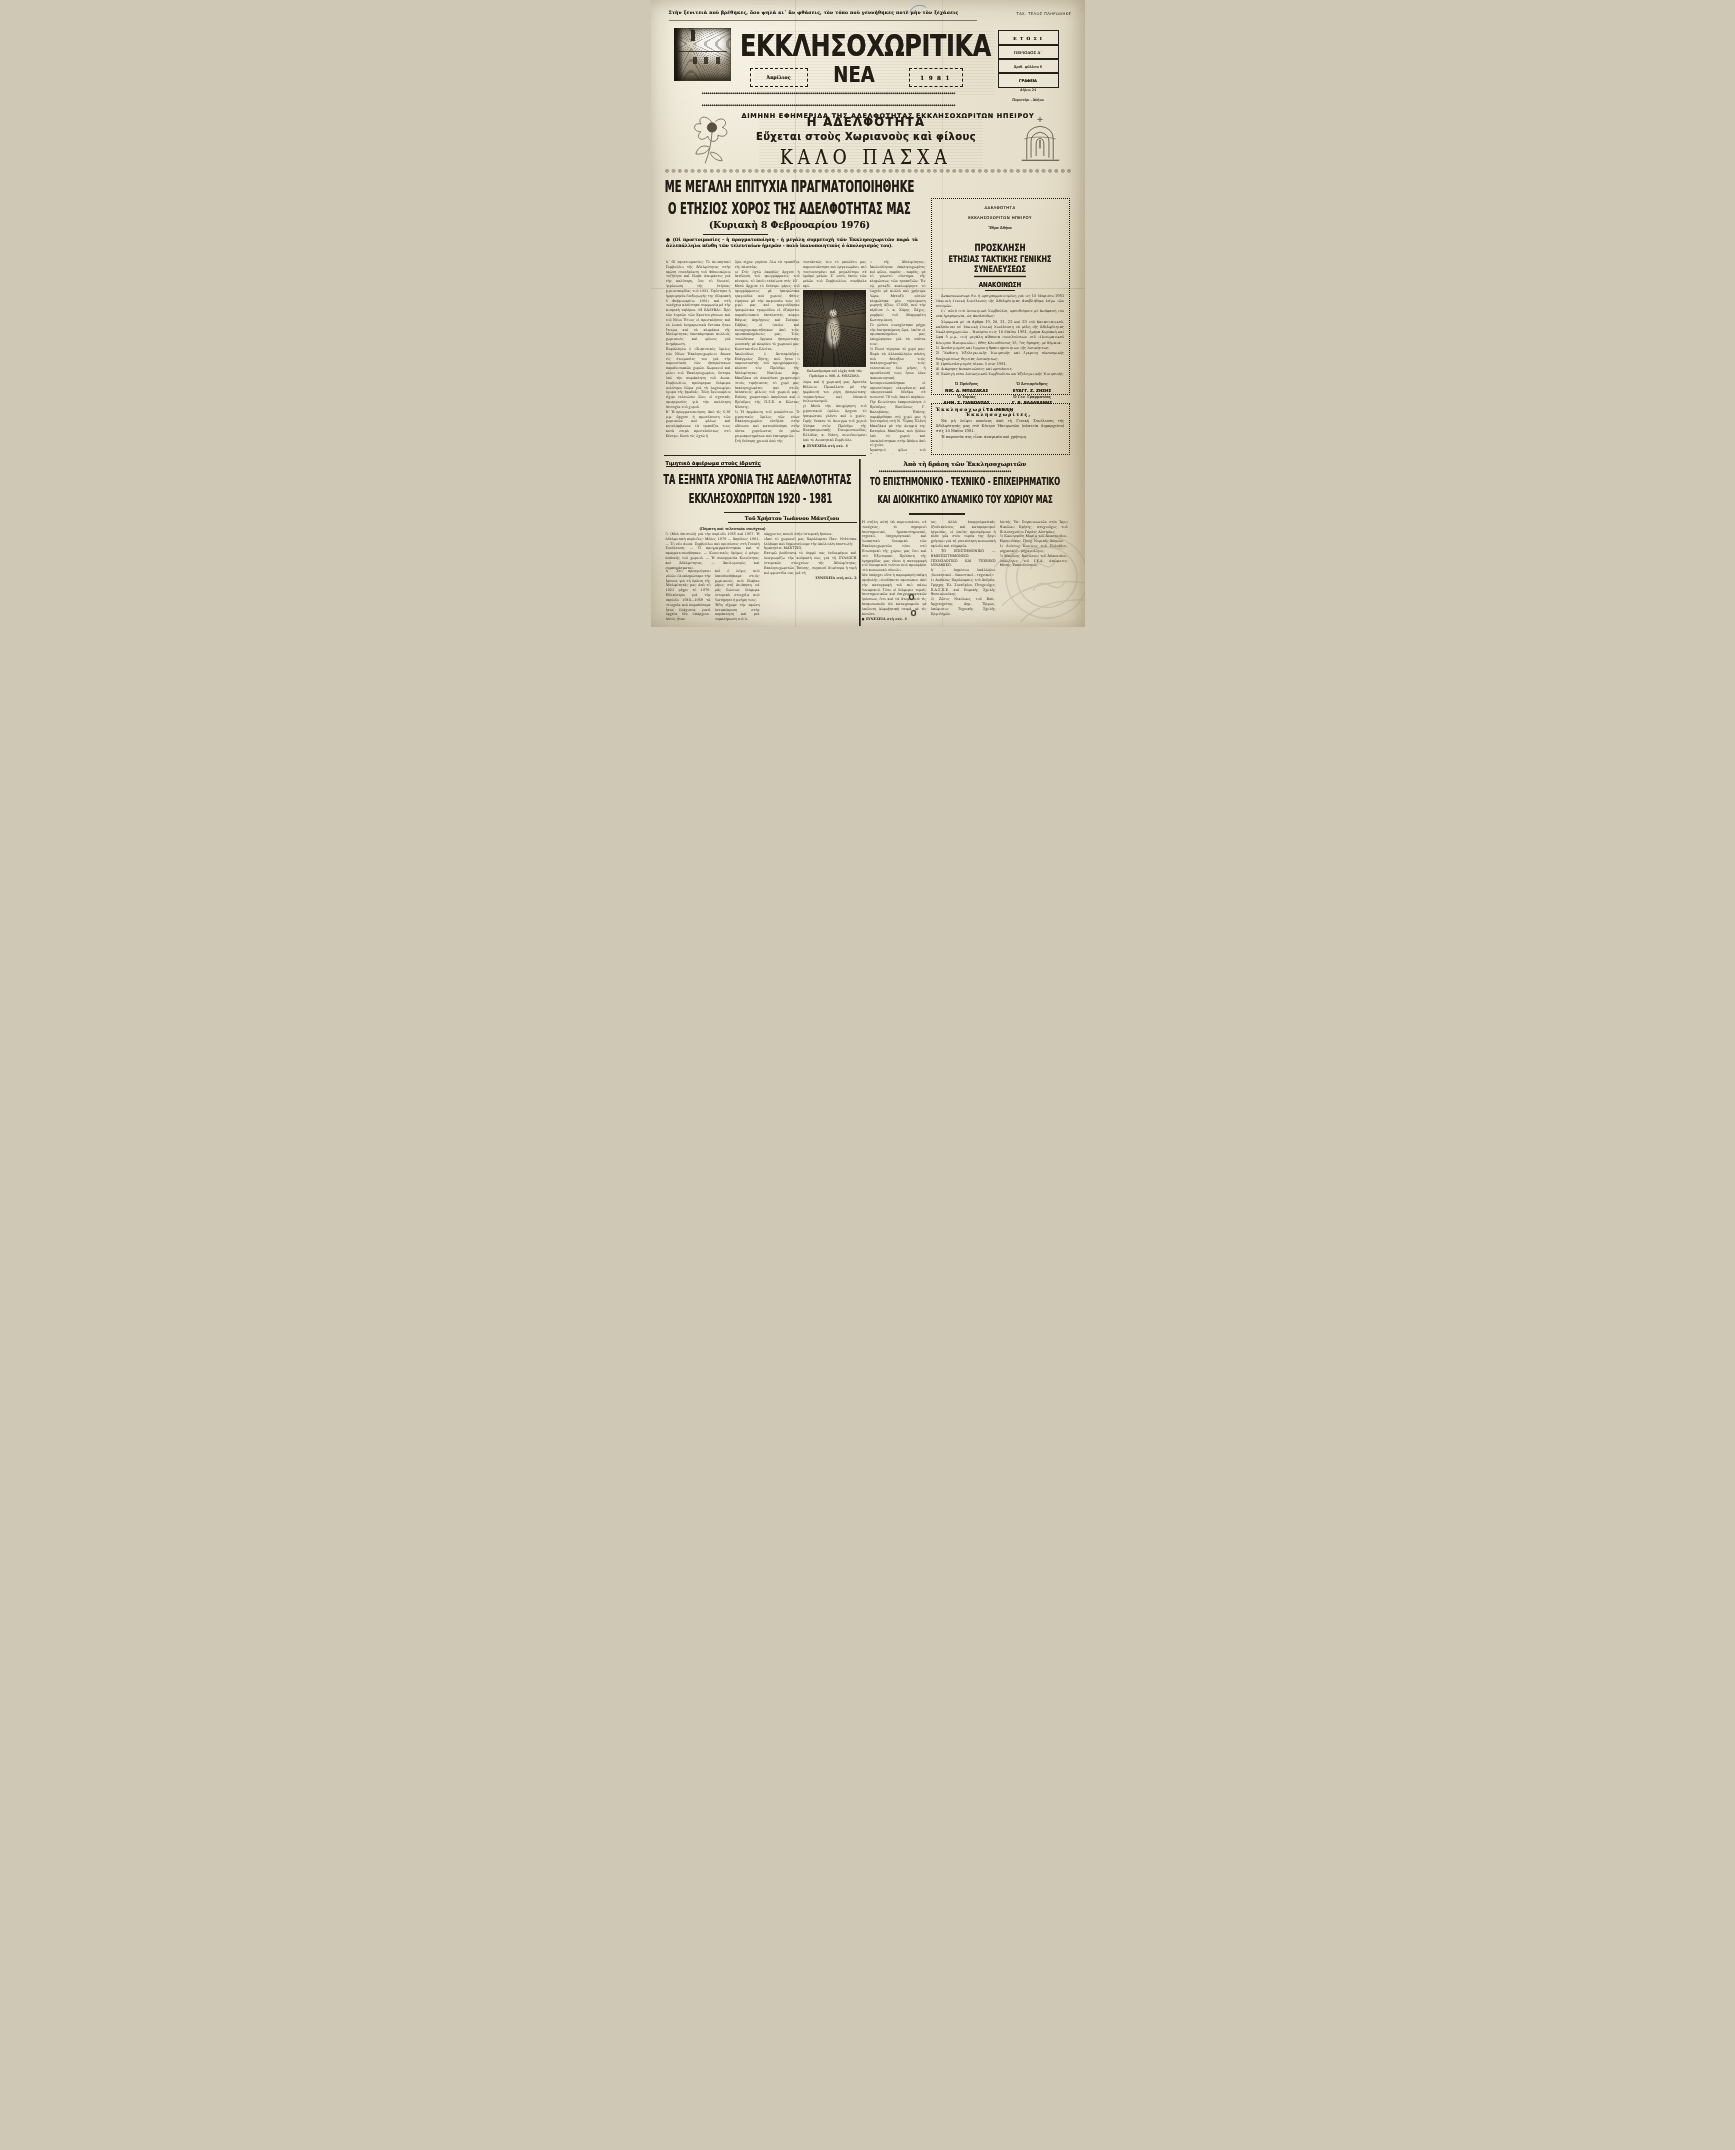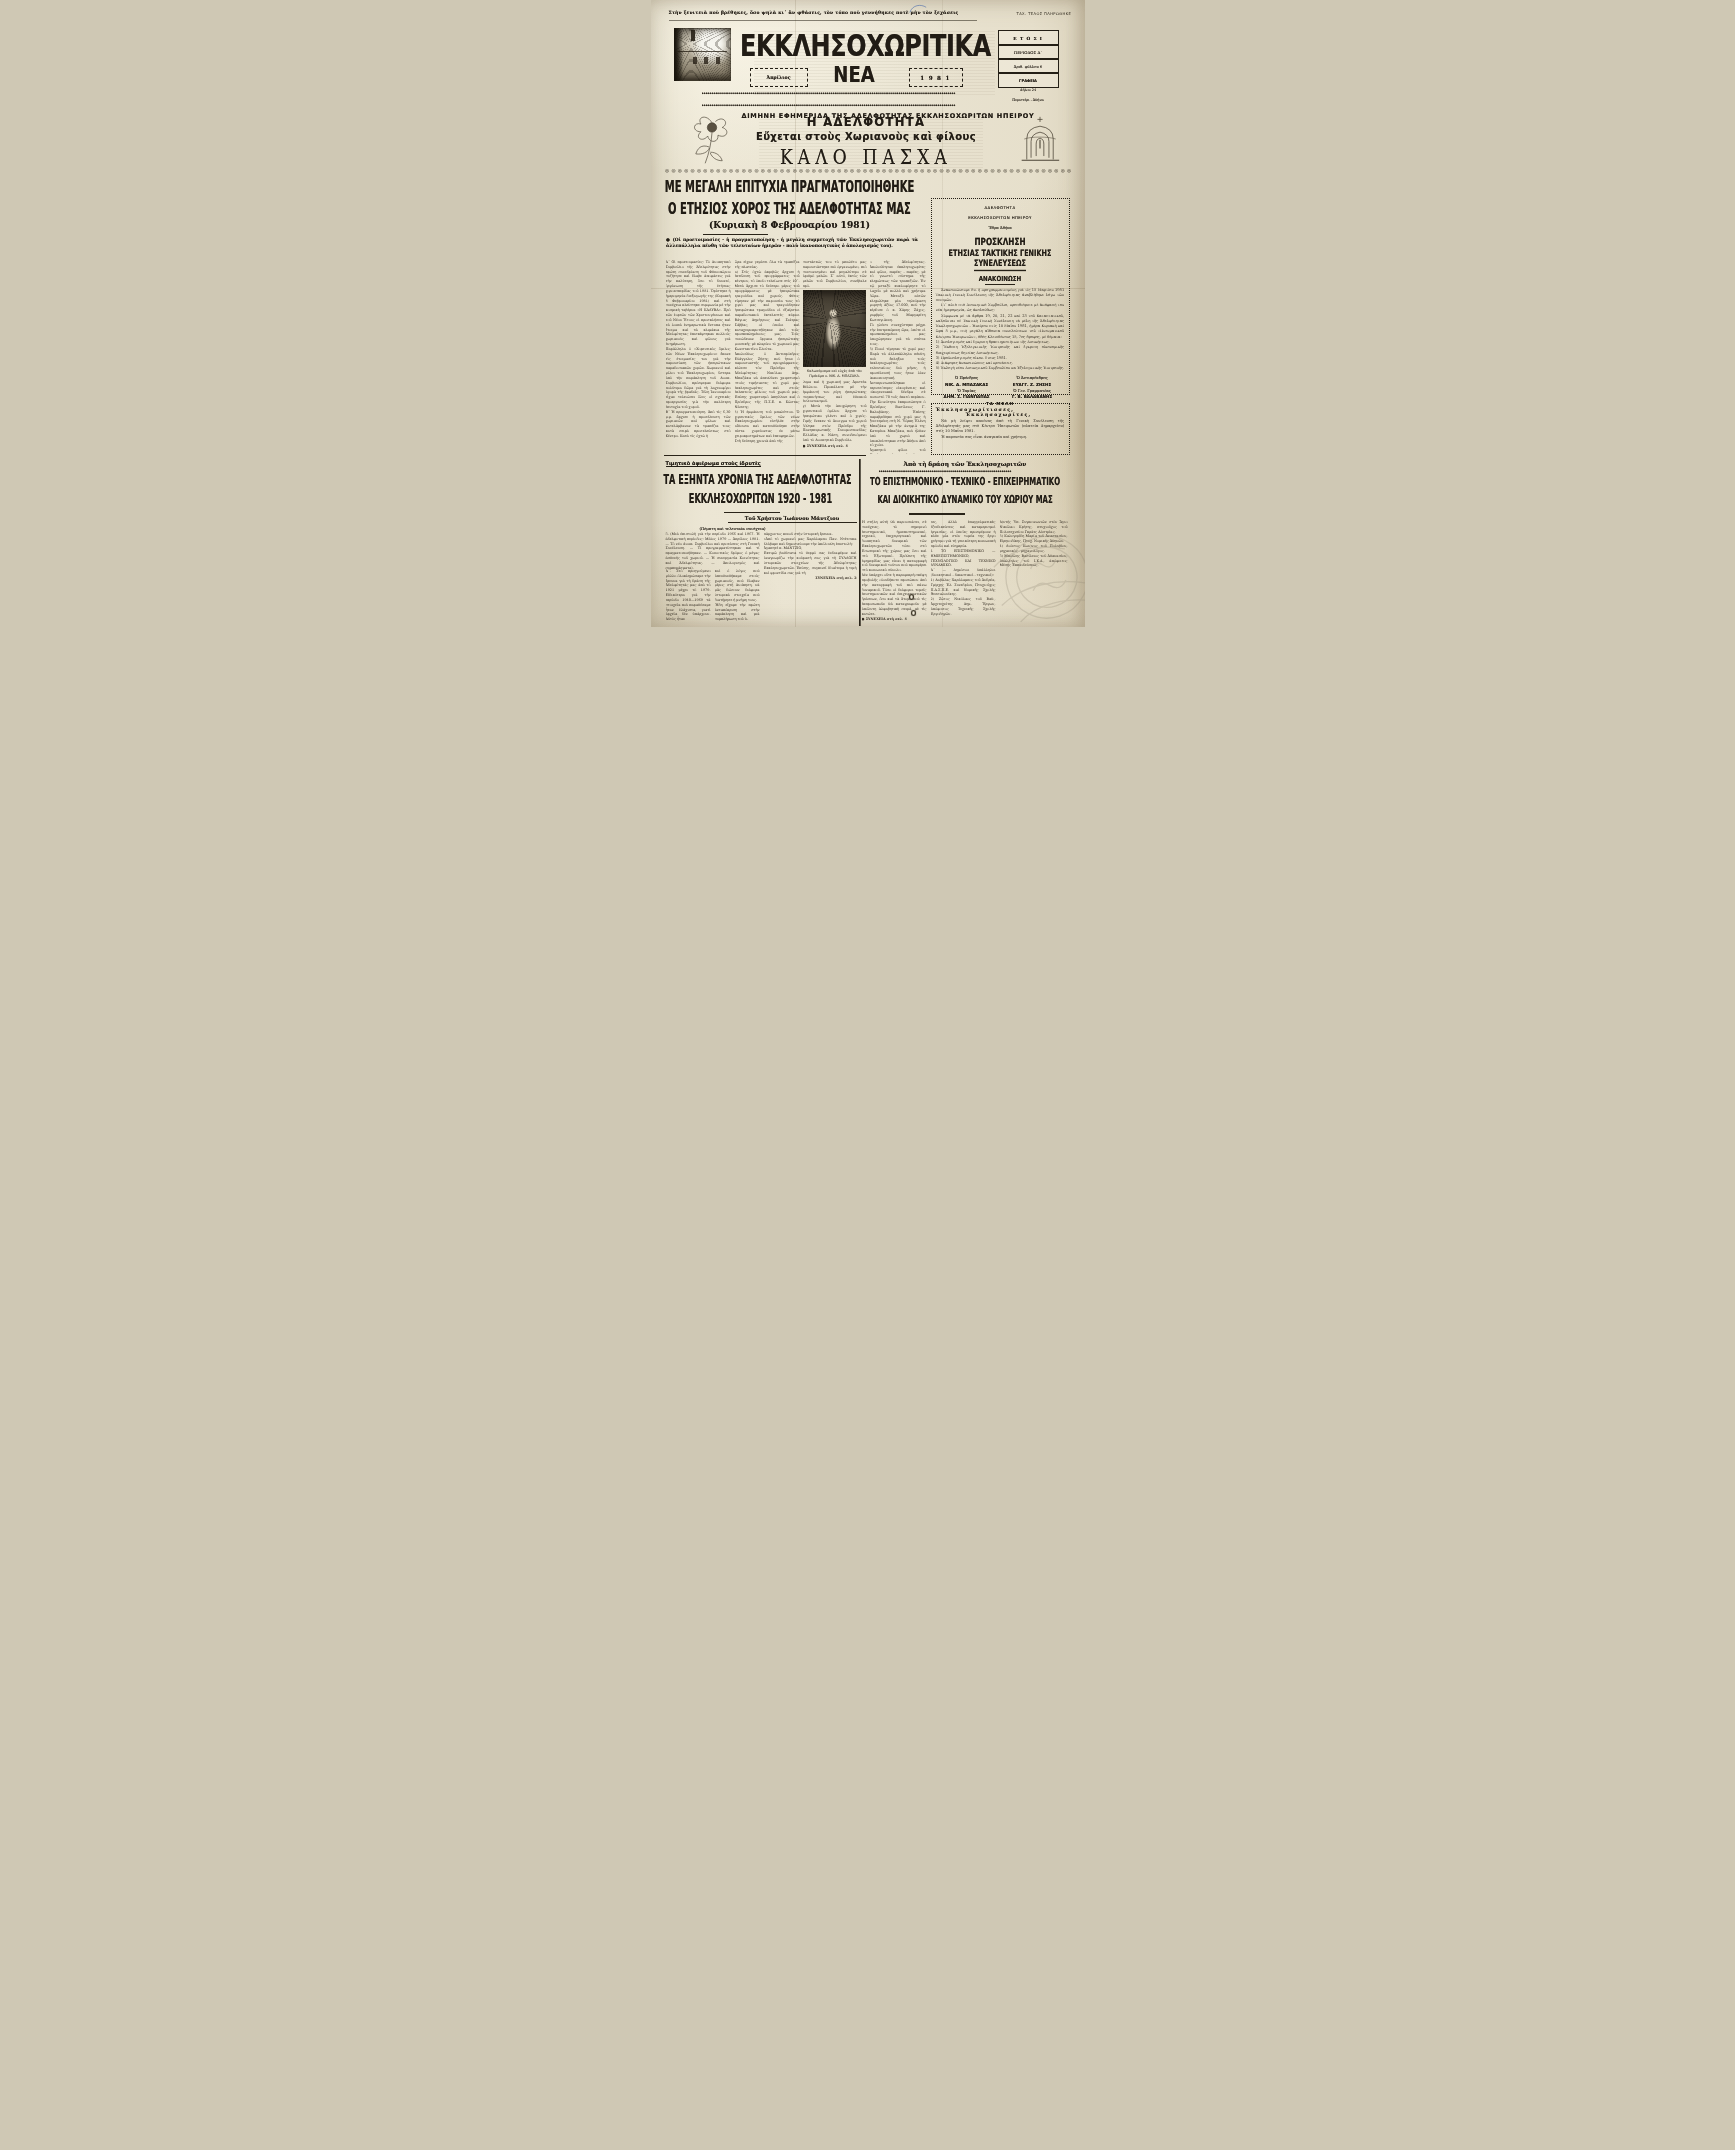--- a/index.html
+++ b/index.html
@@ -160,21 +160,21 @@
 
   <div class="abs ringrow" style="left:14.6px;top:169px;width:406px;text-align:center">◎ ◎ ◎ ◎ ◎ ◎ ◎ ◎ ◎ ◎ ◎ ◎ ◎ ◎ ◎ ◎ ◎ ◎ ◎ ◎ ◎ ◎ ◎ ◎ ◎ ◎ ◎ ◎ ◎ ◎ ◎ ◎ ◎ ◎ ◎ ◎ ◎ ◎ ◎ ◎ ◎ ◎ ◎ ◎ ◎ ◎ ◎ ◎ ◎ ◎ ◎ ◎ ◎ ◎ ◎ ◎ ◎ ◎ ◎ ◎ ◎ ◎ ◎ ◎ ◎ ◎ ◎ ◎ ◎ ◎ ◎ ◎ ◎ ◎</div>
 
   <div class="abs" style="left:12px;top:178px;width:254px;text-align:center">
     <span class="cond sans ink" style="font-size:10px;font-weight:bold;transform:scaleY(1.55)">ΜΕ ΜΕΓΑΛΗ ΕΠΙΤΥΧΙΑ ΠΡΑΓΜΑΤΟΠΟΙΗΘΗΚΕ</span>
   </div>
   <div class="abs" style="left:12px;top:200px;width:254px;text-align:center">
     <span class="cond sans ink" style="font-size:10px;font-weight:bold;transform:scaleY(1.55)">Ο ΕΤΗΣΙΟΣ ΧΟΡΟΣ ΤΗΣ ΑΔΕΛΦΟΤΗΤΑΣ ΜΑΣ</span>
   </div>
   <div class="abs" style="left:12px;top:220px;width:254px;text-align:center">
-    <span class="serif ink" style="font-size:9px;font-weight:bold">(Κυριακὴ 8 Φεβρουαρίου 1981)</span>
+    <span class="serif ink" style="font-size:9px;font-weight:bold">(Κυριακὴ 8 Φεβρουαρίου 1976)</span>
   </div>
   <div class="abs rule" style="left:52px;top:234px;width:65px;height:1.3px"></div>
   <div class="abs serif ink just" style="left:15.5px;top:237px;width:252px;font-size:4.4px;font-weight:bold;line-height:1.35">● (Οἱ προετοιμασίες - ἡ πραγματοποίηση - ἡ μεγάλη συμμετοχὴ τῶν Ἐκκλησοχωριτῶν παρὰ τὰ ἀλλεπάλληλα πένθη τῶν τελευταίων ἡμερῶν - πολὺ ἱκανοποιητικὸς ὁ ἀπολογισμός του).</div>
 
   <div class="abs bodytxt just pre" style="left:15px;top:260px;width:65px;height:194px;overflow:hidden">Α΄ Οἱ προετοιμασίες: Τὸ Διοικητικὸ Συμβούλιο τῆς Ἀδελφότητας στὴν πρώτη συνεδρίαση τοῦ Φθινοπώρου συζήτησε καὶ ἔλαβε ἀποφάσεις γιὰ τὴν καλύτερη, ὅσο τὸ δυνατό, ὀργάνωση τῆς ἐτήσιας χοροεσπερίδας τοῦ 1981. Ὁρίστηκε ἡ ἡμερομηνία διεξαγωγῆς της (Κυριακὴ 8 Φεβρουαρίου 1981) καὶ στὴ συνέχεια κλείστηκε συμφωνία μὲ τὴν κοσμικὴ ταβέρνα «Η ΚΑΛΥΒΑ». Πρὸ τῶν ἑορτῶν τῶν Χριστουγέννων καὶ τοῦ Νέου Ἔτους οἱ προσκλήσεις καὶ τὰ λοιπὰ ἐνημερωτικὰ ἔντυπα ἦταν ἕτοιμα καὶ τὰ κλιμάκια τῆς Ἀδελφότητας ἐπισκέφτηκαν πολλοὺς χωριανοὺς καὶ φίλους γιὰ ἐνημέρωση.
 Παράλληλα ὁ «Χορευτικὸς ὅμιλος τῶν Νέων Ἐκκλησοχωρίου» ἔκανε τὶς ἑτοιμασίες του γιὰ τὴν παρουσίαση τῶν ἠπειρώτικων παραδοσιακῶν χορῶν. Χωριανοὶ καὶ φίλοι τοῦ Ἐκκλησοχωρίου, ὕστερα ἀπὸ τὴν παράκληση τοῦ Διοικ. Συμβουλίου, πρόσφεραν διάφορα πολύτιμα δῶρα γιὰ τὴ λαχειοφόρο ἀγορὰ τῆς βραδιᾶς. Τέλη Ἰανουαρίου εἶχαν τελειώσει ὅλες οἱ σχετικὲς προεργασίες γιὰ τὴν καλύτερη ἐπιτυχία τοῦ χοροῦ.
 Β΄ Ἡ πραγματοποίηση. Ἀπὸ τὶς 6,30 μ.μ. ἄρχισε ἡ προσέλευση τῶν χωριανῶν καὶ φίλων καὶ κατελάμβαναν τὰ τραπέζια τους κατὰ σειρὰ προσελεύσεως στὸ Κέντρο. Κατὰ τὶς ὀχτὼ ἡ</div>
   <div class="abs bodytxt just pre" style="left:84px;top:260px;width:65px;height:194px;overflow:hidden">ὥρα εἶχαν γεμίσει ὅλα τὰ τραπέζια τῆς πλατείας.
 α) Στὶς ὀχτὼ ἀκριβῶς ἄρχισε ἡ ἐκτέλεση τοῦ προγράμματος τοῦ κέντρου, τὸ ὁποῖο τελείωσε στὶς 10΄. Μετὰ ἄρχισε τὸ δεύτερο μέρος τοῦ προγράμματος μὲ ἠπειρώτικα τραγούδια καὶ χορούς. Φέτος τίμησαν μὲ τὴν παρουσία τους τὸ χορό μας καὶ τραγούδησαν ἠπειρώτικα τραγούδια οἱ ἐξαίρετοι παραδοσιακοὶ ἐκτελεστὲς κύριοι Βάγιας Δημήτριος καὶ Σιάτρας Σάββας, οἱ ὁποῖοι καὶ καταχειροκροτήθηκαν ἀπὸ τοὺς προσκεκλημένους μας. Τοὺς συνώδευαν ὄργανα ἠπειρώτικης μουσικῆς μὲ κλαρίνο τὸ χωριανό μας Κωνσταντῖνο Σλούτα.
 Ἀκολούθως ὁ Ἀντιπρόεδρος Εὐάγγελος Ζήσης, ποὺ ἦταν ὁ παρουσιαστὴς τοῦ προγράμματος, κάλεσε τὸν Πρόεδρο τῆς Ἀδελφότητας Νικόλαο Δημ. Μπαζάκα νὰ ἀπευθύνει χαιρετισμὸ στοὺς τιμήσαντες τὸ χορό μας ἐκκλησοχωρίτες καὶ στοὺς ἐκλεκτοὺς φίλους τοῦ χωριοῦ μας. Ἐπίσης χαιρετισμὸ ἀπηύθυνε καὶ ὁ Πρόεδρος τῆς Π.Σ.Ε. κ. Κώστας Νάσσης.
@@ -194,21 +194,21 @@
 Τὸ γλέντι συνεχίστηκε μέχρι τὴν ἐπιτρεπόμενη ὥρα, ὁπότε οἱ προσκεκλημένοι μας ἀποχώρησαν γιὰ τὰ σπίτια τους.
 δ) Ποιοὶ τίμησαν τὸ χορό μας: Παρὰ τὰ ἀλλεπάλληλα πένθη, ποὺ ἔπληξαν τοὺς ἐκκλησοχωρίτες τοὺς τελευταίους δυὸ μῆνες, ἡ προσέλευσή τους ἦταν λίαν ἱκανοποιητική. Ἀντιπροσωπεύθηκαν οἱ περισσότερες οἰκογένειες καὶ οἰκογενειακὰ δένδρα σὲ ποσοστὸ 70 τοῖς ἑκατὸ περίπου. Τὴν Κοινότητα ἐκπροσώπησε ὁ Πρόεδρος Βασίλειος Γ. Βαλαβάνης. Ἐπίσης παραβρέθηκε στὸ χορό μας ἡ ξενιτεμένη στὴ Ν. Ὑόρκη Ἑλένη Μπαζάκα μὲ τὴν ἀνηψιά της Κατερίνα Μπαζάκα, ποὺ ἦλθαν ἀπὸ τὸ χωριὸ καὶ ἀποκλείστηκαν στὴν Ἀθήνα ἀπὸ τὸ χιόνι.
 Ἀγαπητοὶ φίλοι τοῦ Ἐκκλησοχωρίου, ποὺ τίμησαν μὲ τὴν παρουσία τους εἶναι οἱ ἑξῆς: ὁ πρόξενος τῆς Βουλγαρίας στὴν Ἑλλάδα κ. Ν. Στοΐτσιαφ</div>
 
   <div class="abs dotbox" style="left:280px;top:198px;width:139px;height:197px;padding:3.4px 4.3px;box-sizing:border-box">
     <div style="text-align:center;line-height:1.45">
       <span class="sans ink" style="font-size:3.9px;letter-spacing:0.4px">ΑΔΕΛΦΟΤΗΤΑ</span><br>
       <span class="sans ink" style="font-size:3.9px;letter-spacing:0.4px">ΕΚΚΛΗΣΟΧΩΡΙΤΩΝ ΗΠΕΙΡΟΥ</span><br>
       <span class="serif ink" style="font-size:3.7px">Ἕδρα Ἀθήνα</span>
     </div>
-    <div style="text-align:center;margin-top:5px;line-height:1.15">
+    <div style="text-align:center;margin-top:11px;line-height:1.15">
       <span class="cond sans ink" style="font-size:7.3px;font-weight:bold;transform:scaleY(1.35)">ΠΡΟΣΚΛΗΣΗ</span><br>
       <span class="cond sans ink" style="font-size:6.5px;font-weight:bold;transform:scaleY(1.35);margin-top:2.6px">ΕΤΗΣΙΑΣ ΤΑΚΤΙΚΗΣ ΓΕΝΙΚΗΣ</span><br>
       <span class="cond sans ink" style="font-size:6.5px;font-weight:bold;transform:scaleY(1.35);margin-top:2.6px;border-bottom:0.9px solid #241f16;padding-bottom:0.9px">ΣΥΝΕΛΕΥΣΕΩΣ</span>
     </div>
     <div style="text-align:center;margin-top:5.2px">
       <span class="cond sans ink" style="font-size:5.6px;font-weight:bold;transform:scaleY(1.25)">ΑΝΑΚΟΙΝΩΣΗ</span>
       <div class="rule" style="width:30px;height:0.9px;margin:2.2px auto 0"></div>
     </div>
     <div class="serif just" style="font-size:3.6px;line-height:1.45;color:#2f2920;margin-top:2.6px">
       <div style="text-indent:5.2px">Ἀνακοινώνουμε ὅτι ἡ προγραμματισμένη γιὰ τίς 15 Μαρτίου 1981 Τακτικὴ Γενικὴ Συνέλευση τῆς Ἀδελφότητας ἀναβλήθηκε λόγω τῶν σεισμῶν.</div>

